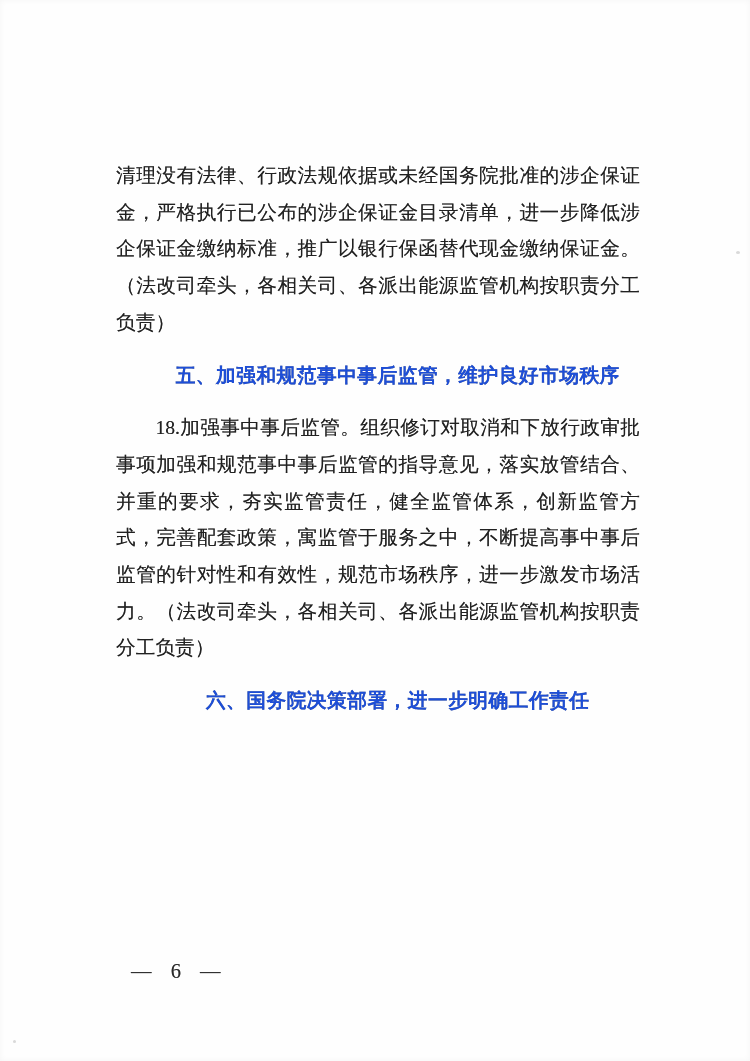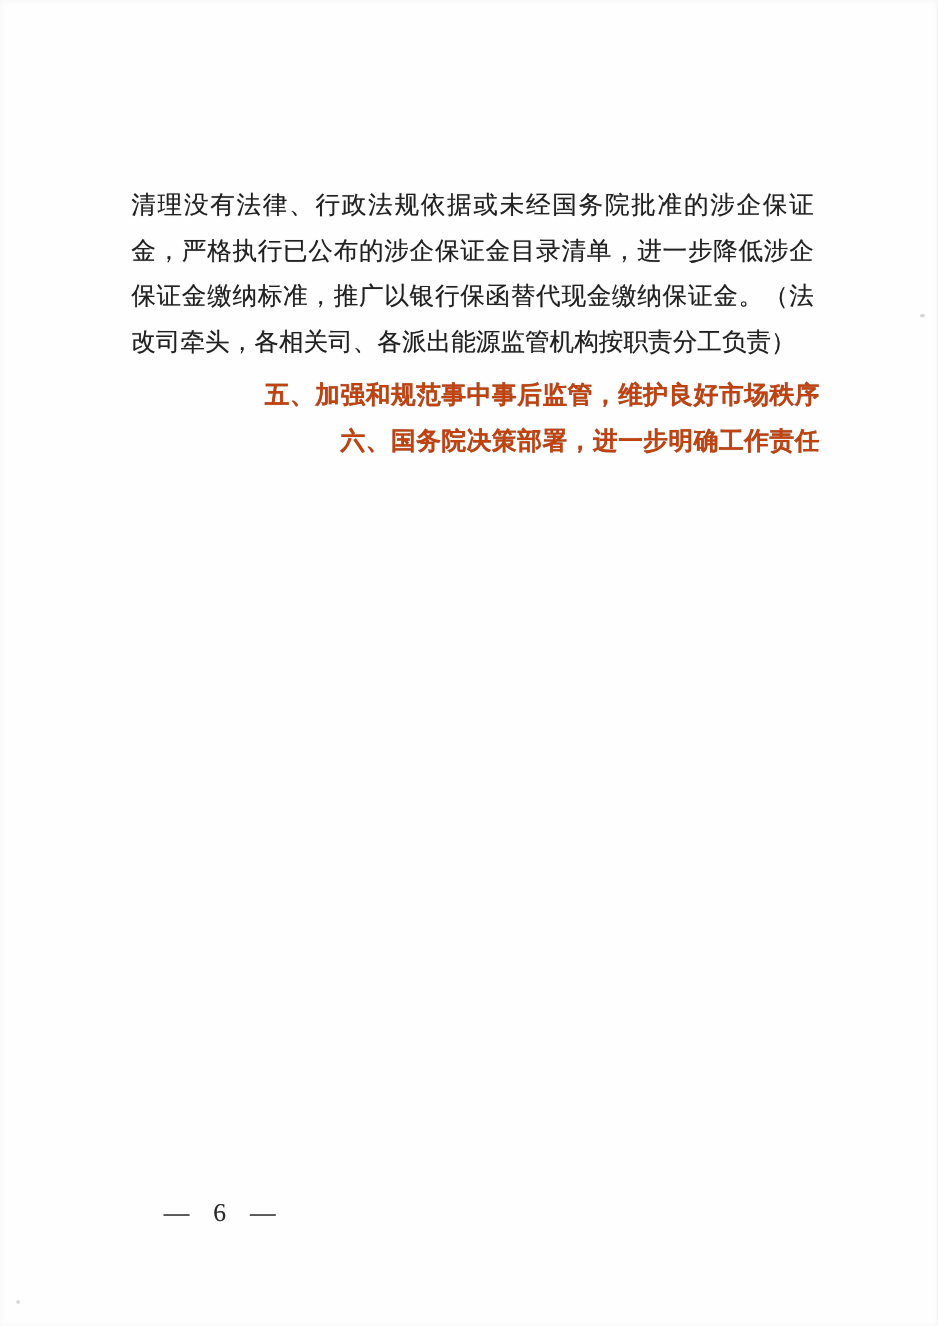--- a/index.html
+++ b/index.html
@@ -23,32 +23,32 @@
     width: 556px;
     font-family: "Liberation Serif", "DejaVu Serif", serif;
     font-size: 19.7px;
     line-height: 36.7px;
     color: #212121;
     text-align: justify;
     text-justify: inter-character;
     text-shadow: 0 0 0.6px rgba(33,33,33,0.55);
   }
   .para {
-    margin: 5px;
+    margin: 16px;
   }
   .para.indent {
     text-indent: 2em;
   }
   .heading {
     margin: 0;
     text-indent: 2em;
     font-family: "Liberation Sans", "DejaVu Sans", sans-serif;
     font-weight: bold;
-    color: #c2410c;
-    text-align: right;
+    color: #1d4ed8;
+    text-align: center;
     letter-spacing: 0.5px;
   }
   .page-num {
     position: absolute;
     left: 131px;
     top: 956px;
     font-family: "Liberation Serif", "DejaVu Serif", serif;
     font-size: 20.5px;
     line-height: 30px;
     color: #2a2a2a;
@@ -68,20 +68,21 @@
 </head>
 <body>
 
 <div class="page">
 
   <div class="content">
     <p class="para">清理没有法律、行政法规依据或未经国务院批准的涉企保证金，严格执行已公布的涉企保证金目录清单，进一步降低涉企保证金缴纳标准，推广以银行保函替代现金缴纳保证金。（法改司牵头，各相关司、各派出能源监管机构按职责分工负责）</p>
 
     <p class="heading">五、加强和规范事中事后监管，维护良好市场秩序</p>
 
+    <p class="para indent">18.加强事中事后监管。组织修订对取消和下放行政审批事项加强和规范事中事后监管的指导意见，落实放管结合、并重的要求，夯实监管责任，健全监管体系，创新监管方式，完善配套政策，寓监管于服务之中，不断提高事中事后监管的针对性和有效性，规范市场秩序，进一步激发市场活力。（法改司牵头，各相关司、各派出能源监管机构按职责分工负责）</p>
 
 
     <p class="heading">六、国务院决策部署，进一步明确工作责任</p>
 
   </div>
 
   <div class="page-num">— 6 —</div>
 
   <div class="speck s1"></div>
   <div class="speck s2"></div>

